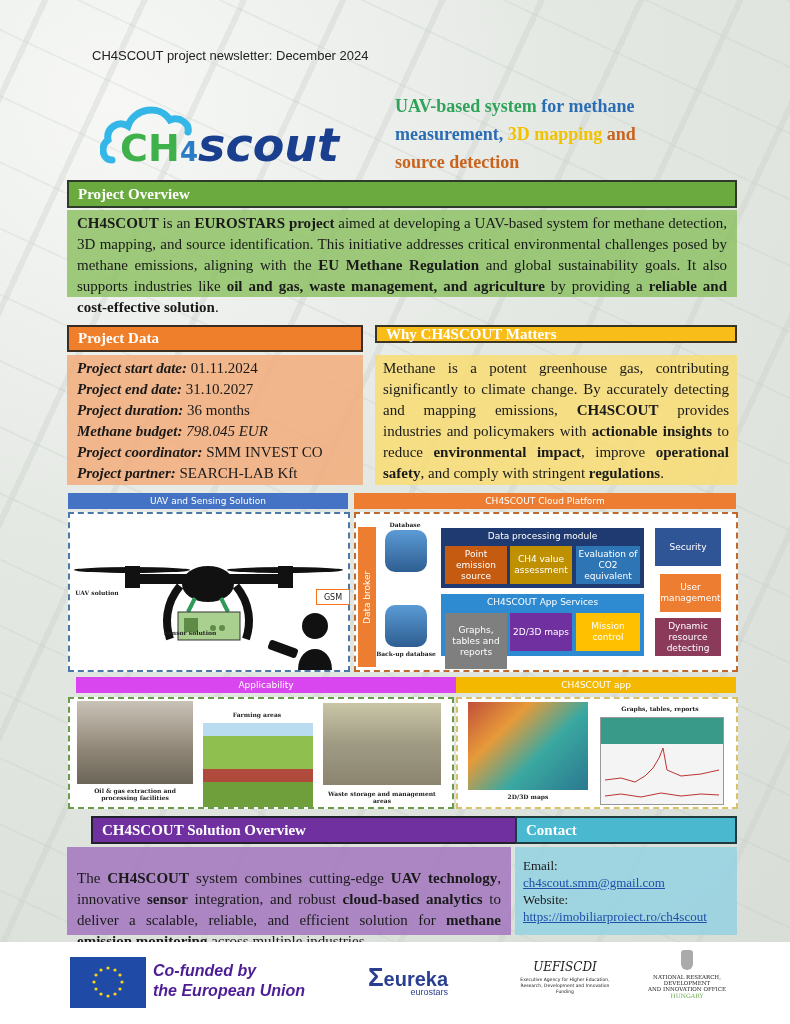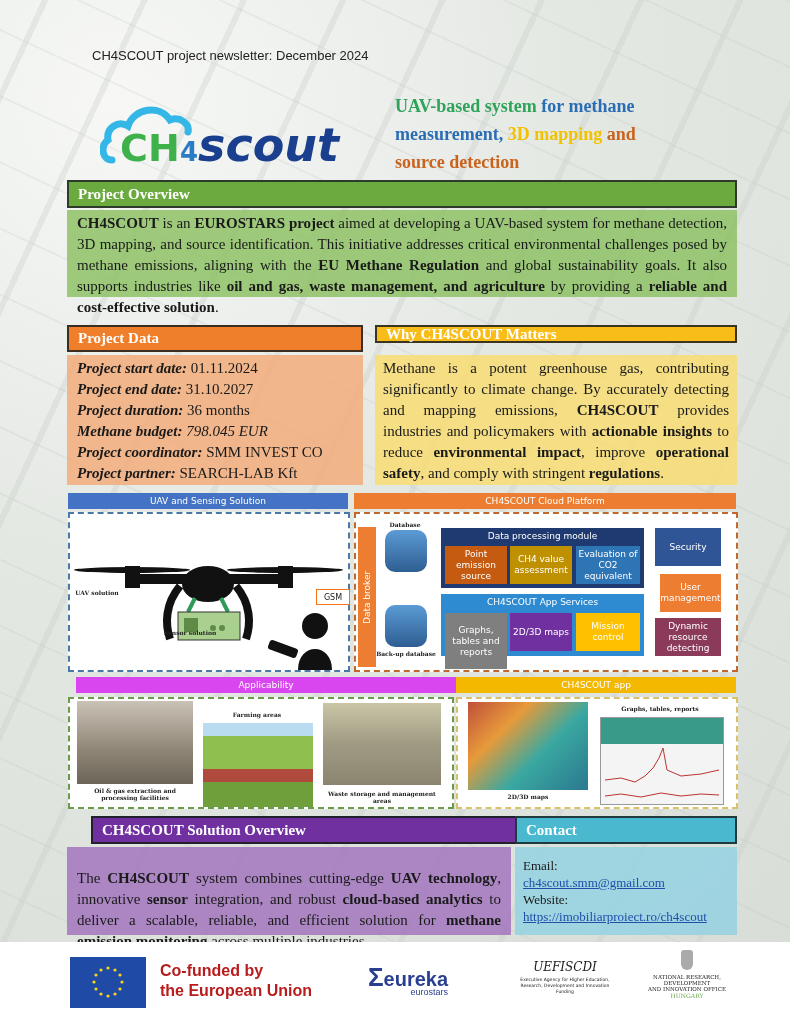--- a/index.html
+++ b/index.html
@@ -57,21 +57,21 @@
   .small-cap { position:absolute; font-family: "DejaVu Serif", serif; font-size: 6px; font-weight: bold; text-align:center; color:#222; }
 
   .so-hdr { left: 67px; top: 816px; width: 444px; height: 28px; background: #7030a0; border-color:#22202a;margin-left:24px; }
   .so-box { left: 67px; top: 847px; width: 444px; height: 88px; background: rgba(162,118,190,0.85); padding: 21px 10px; }
   .ct-hdr { left: 515px; top: 816px; width: 222px; height: 28px; background: #4ab8cf; border-color:#1f3a3e; }
   .ct-box { left: 515px; top: 847px; width: 222px; height: 88px; background: rgba(148,209,226,0.85); padding: 10px 8px; font-size: 13px; line-height: 17px; }
   .ct-box a { color: #1f4fa8; text-decoration: underline; }
 
   .footer { left: 0; top: 942px; width: 790px; height: 82px; background: #fff; }
   .eu-flag { left: 70px; top: 957px; width: 76px; height: 51px; background: #1f4aa6; }
-  .eu-text { left: 160px; top: 961px; font-family: "Liberation Sans", sans-serif; font-weight: bold; font-size: 16px; color: #b91c1c; line-height: 20px; }
+  .eu-text { left: 153px; top: 961px; font-family: "Liberation Sans", sans-serif; font-weight: bold; font-size: 16px; color: #4c1d95; line-height: 20px; font-style: italic; }
   .eureka { left: 368px; top: 962px; font-family: "Liberation Sans", sans-serif; color:#2a3f8f; }
   .fiscdi { left: 520px; top: 960px; width: 90px; text-align:center; }
   .nkfih { left: 632px; top: 950px; width: 110px; text-align:center; }
 </style>
 </head>
 <body>
 
 <div class="bg"></div>
 
 <div class="abs newsletter">CH4SCOUT project newsletter: December 2024</div>

